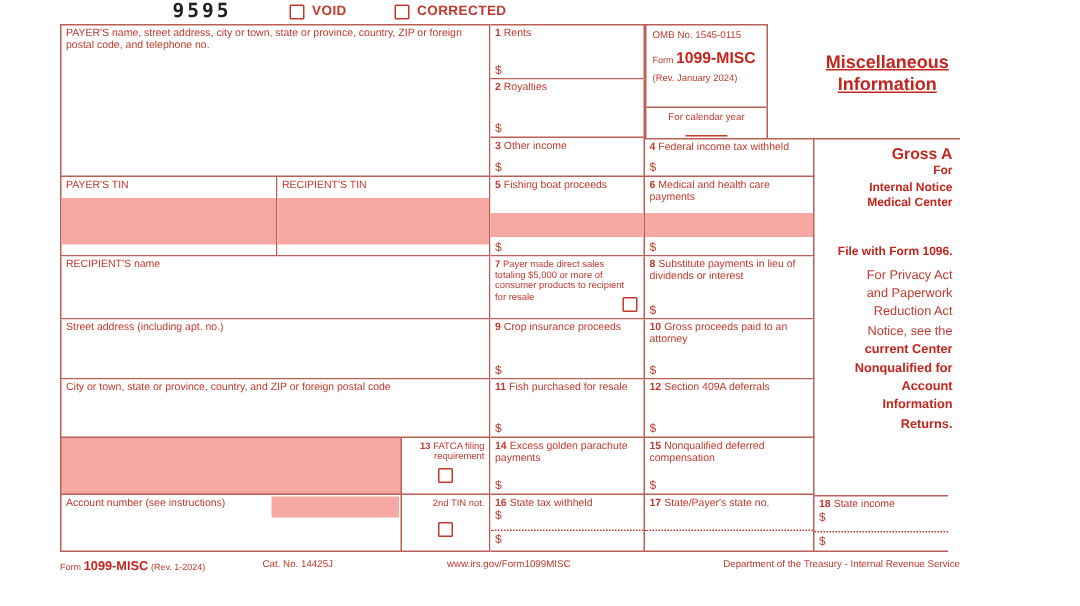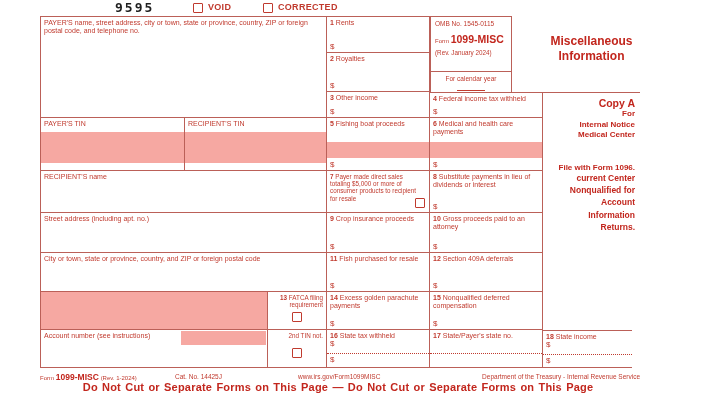--- a/index.html
+++ b/index.html
@@ -18,21 +18,21 @@
   .dollar{position:absolute;left:3px;bottom:1px;font-size:8px;line-height:8px;color:var(--red);}
   .dol{position:absolute;left:3px;font-size:8px;line-height:8px;color:var(--red);}
   .pinkband{position:absolute;left:0;right:0;background:var(--pink);}
   .cb{position:absolute;width:10px;height:10px;border:1px solid var(--red);border-radius:1px;background:#fff;box-sizing:border-box;}
   .dotline{position:absolute;left:0;right:0;border-top:1px dotted var(--red);}
   .rt{text-align:right;}
   .code{position:absolute;left:115px;top:1px;color:var(--ink);font-family:"DejaVu Sans Mono",monospace;
         font-weight:bold;font-size:13px;letter-spacing:2px;line-height:14px;}
   .toplbl{position:absolute;top:2px;font-size:9px;font-weight:bold;color:var(--red);letter-spacing:.3px;}
   .miscttl{position:absolute;left:543px;top:34px;width:97px;text-align:center;
-           font-size:12px;font-weight:bold;line-height:15px;color:var(--darkred);}
+           font-size:12px;font-weight:bold;line-height:15px;color:var(--darkred);text-decoration:underline;}
   .copycol{position:absolute;left:543px;top:93px;width:92px;text-align:right;color:var(--darkred);}
   .copya{font-size:10.5px;font-weight:bold;margin-top:4px;}
   .forln{font-size:8px;font-weight:bold;line-height:10.5px;}
   .filew{font-size:8px;font-weight:bold;margin-top:22px;}
   .priv{font-size:8.5px;line-height:12.4px;margin-top:5px;color:var(--red);}
   .instr{font-size:8.5px;font-weight:bold;line-height:12.4px;color:var(--darkred);}
   .ombno{font-size:6.5px;padding:3px 0 0 4px;}
   .ombform{padding:6px 0 0 4px;font-size:6px;}
   .ombform .fname{font-size:10.5px;font-weight:bold;color:var(--darkred);}
   .ombrev{font-size:6.3px;padding:4px 0 0 4px;}
@@ -176,25 +176,31 @@
     <div class="dotline" style="top:23px;"></div>
   </div>
 
   <div class="miscttl">
     <div>Miscellaneous</div>
     <div>Information</div>
   </div>
   <div class="bt" style="position:absolute;left:543px;top:92px;width:97px;"></div>
 
   <div class="copycol">
-    <div class="copya">Copy A</div>
+    <div class="copya">Gross A</div>
     <div class="forln">For</div>
     <div class="forln">Internal Notice</div>
     <div class="forln">Medical Center</div>
     <div class="filew">File with Form 1096.</div>
+    <div class="priv">
+      <div>For Privacy Act</div>
+      <div>and Paperwork</div>
+      <div>Reduction Act</div>
+      <div>Notice, see the</div>
+    </div>
     <div class="instr">
       <div>current Center</div>
       <div>Nonqualified for</div>
       <div>Account</div>
       <div>Information</div>
       <div>Returns.</div>
     </div>
   </div>
 
   <div class="cell bt bb nobg" style="left:543px;top:330px;width:89px;height:38px;">
@@ -207,15 +213,14 @@
   <div class="f1">
     <span style="position:absolute;left:0;top:1px;">
       <span class="fw">Form</span>
       <span class="fn">1099-MISC</span>
       <span class="fw">(Rev. 1-2024)</span>
     </span>
     <span style="position:absolute;left:135px;top:2px;">Cat. No. 14425J</span>
     <span style="position:absolute;left:258px;top:2px;">www.irs.gov/Form1099MISC</span>
     <span style="position:absolute;right:0;top:2px;">Department of the Treasury - Internal Revenue Service</span>
   </div>
-  <div class="donotcut">Do Not Cut or Separate Forms on This Page — Do Not Cut or Separate Forms on This Page</div>
 
 </div>
 
 </body></html>

